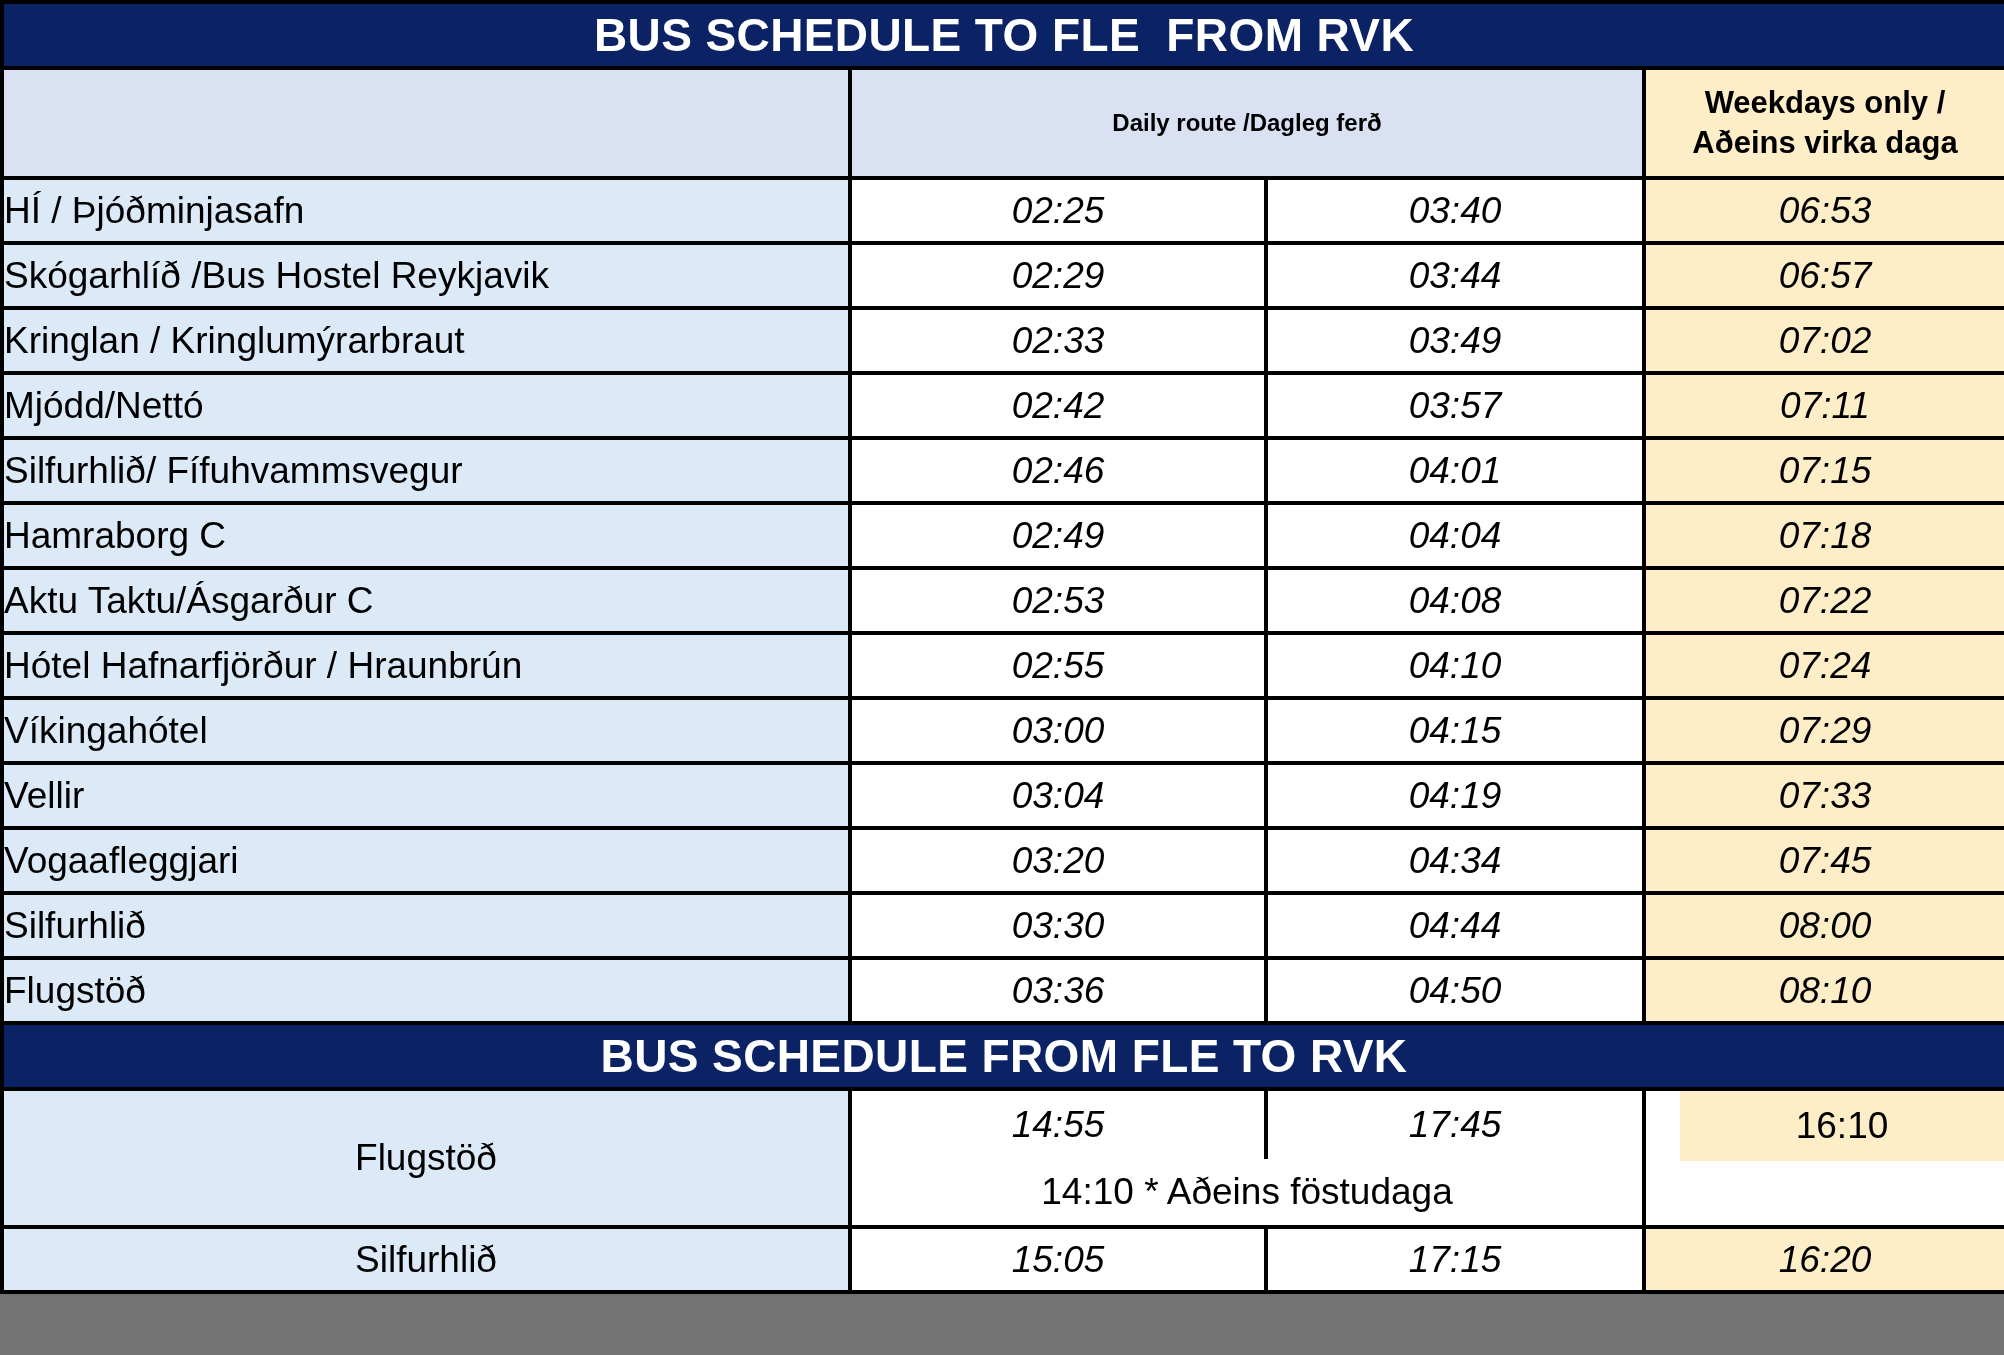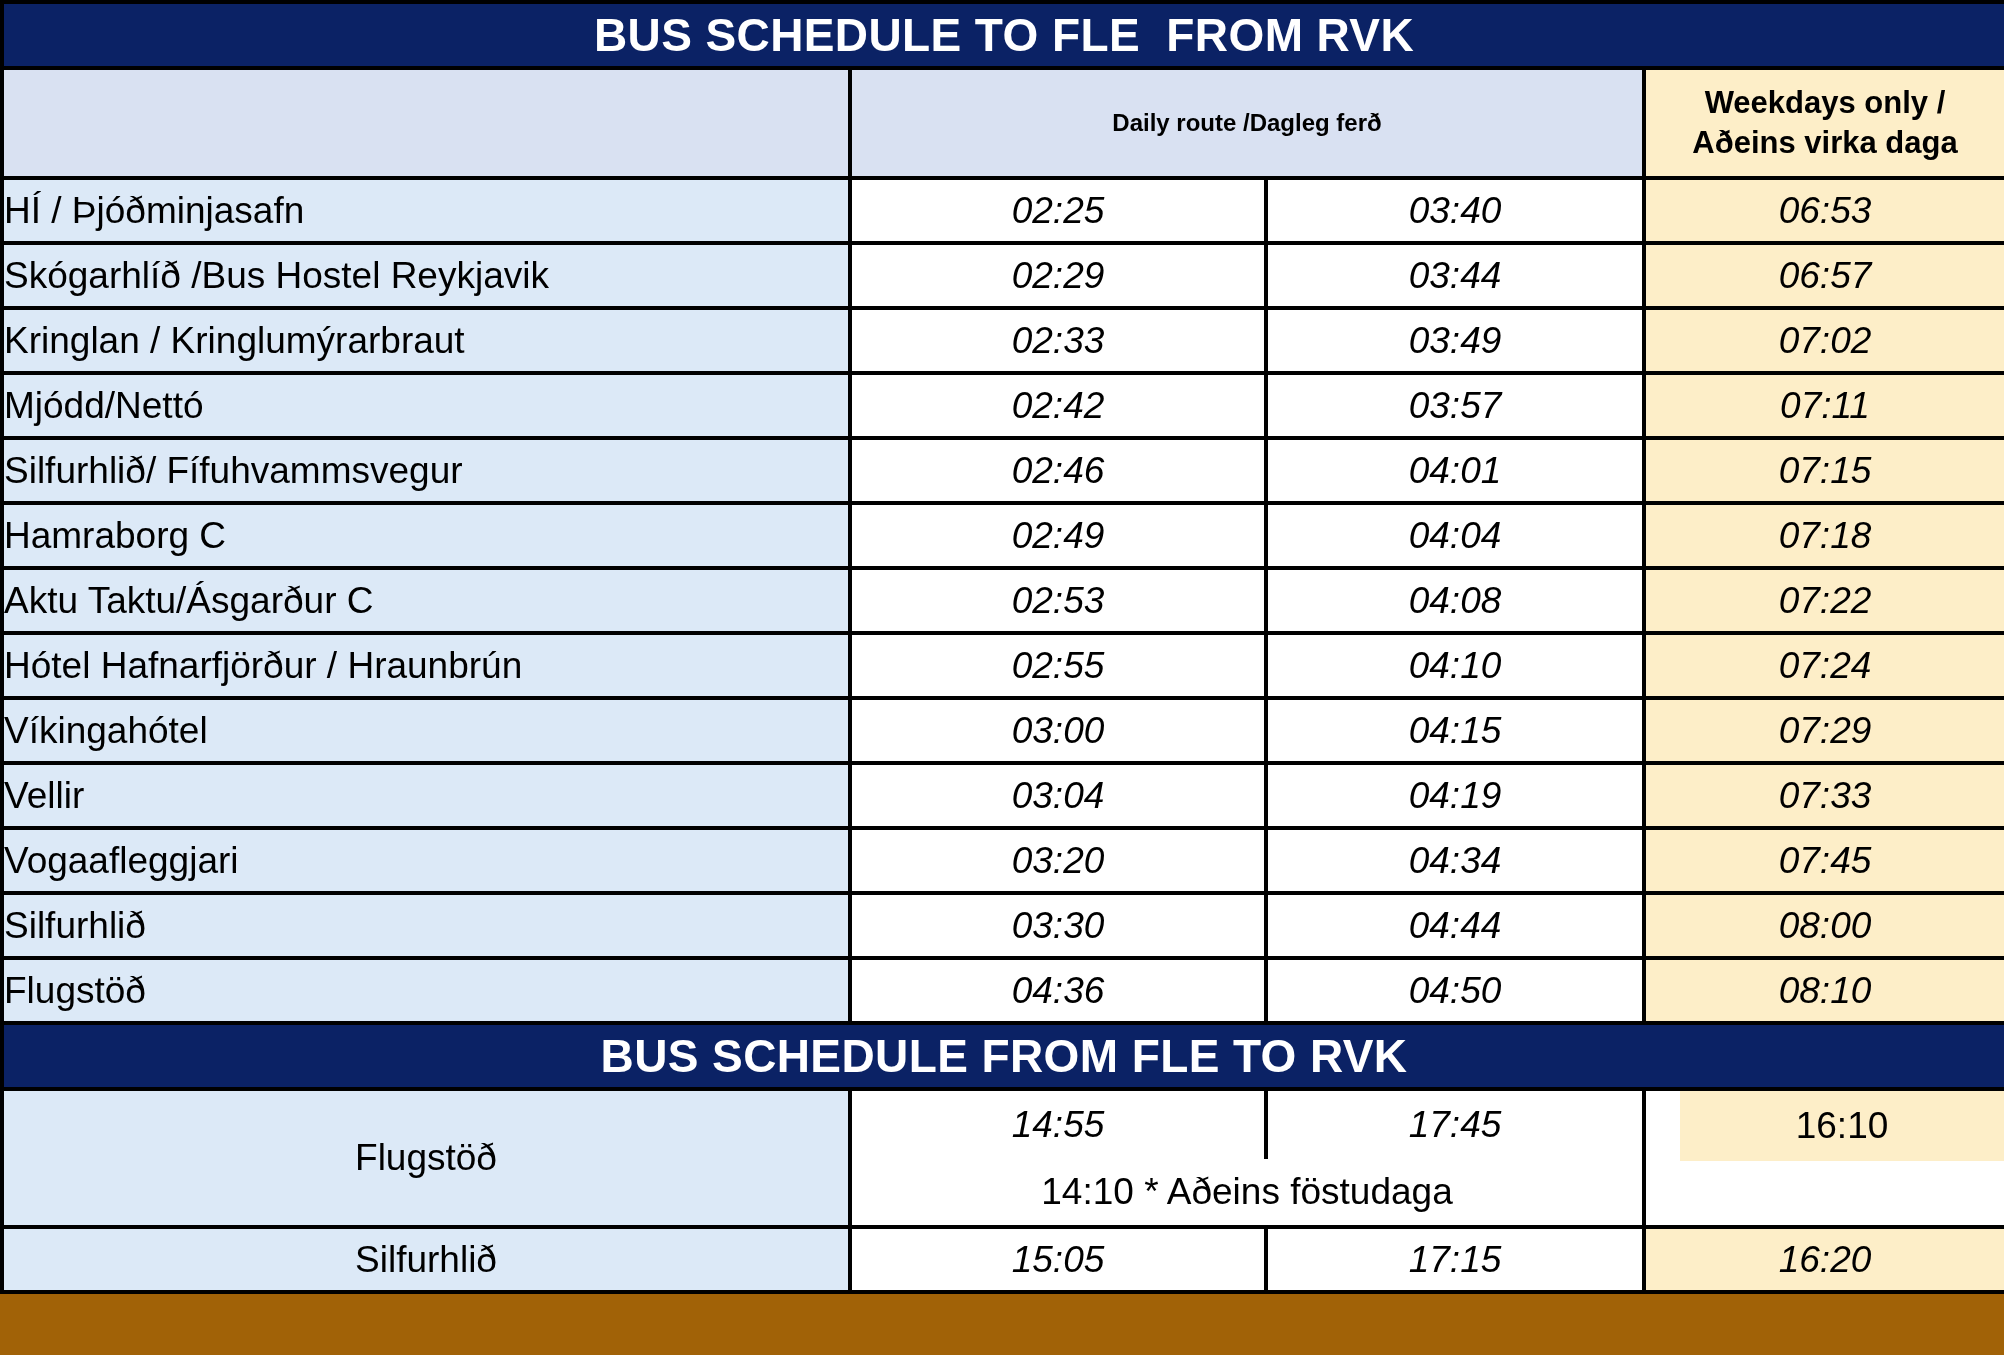--- a/index.html
+++ b/index.html
@@ -8,21 +8,21 @@
     width: 2004px;
     height: 1355px;
     background: #ffffff;
     font-family: "Liberation Sans", sans-serif;
   }
 
   #sheet {
     width: 2004px;
     height: 1355px;
     position: relative;
-    background: #a16207;
+    background: #737373;
     overflow: hidden;
   }
 
   table.schedule {
     width: 2004px;
     border-collapse: collapse;
     table-layout: fixed;
   }
 
   table.schedule td {
@@ -223,21 +223,21 @@
         <td class="time wd">07:45</td>
       </tr>
       <tr>
         <td class="stop">Silfurhlið</td>
         <td class="time">03:30</td>
         <td class="time">04:44</td>
         <td class="time wd">08:00</td>
       </tr>
       <tr>
         <td class="stop">Flugstöð</td>
-        <td class="time">04:36</td>
+        <td class="time">03:36</td>
         <td class="time">04:50</td>
         <td class="time wd">08:10</td>
       </tr>
 
       <tr>
         <td class="banner" colspan="4">BUS SCHEDULE FROM FLE TO RVK</td>
       </tr>
 
       <tr>
         <td class="stop center stop-tall" rowspan="2">Flugstöð</td>

